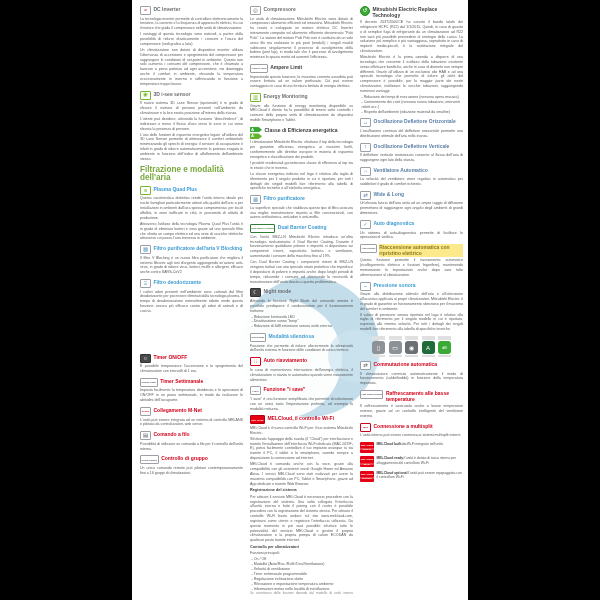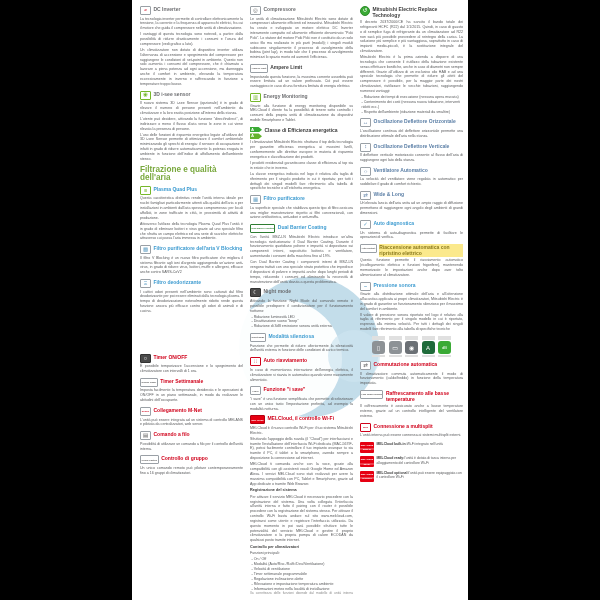--- a/index.html
+++ b/index.html
@@ -84,21 +84,21 @@
               <span class="iglyph">◉</span>
             </div>
             <div class="feature-title" style="color: rgb(109, 110, 113);">3D i-see sensor</div>
           </div>
           <div class="body">
             <p>Il nuovo sistema 3D i-see Sensor (opzionale) è in grado di rilevare il numero di persone presenti nell'ambiente da climatizzare e la loro esatta posizione all'interno della stanza.</p>
             <p>L'utente può decidere, attivando la funzione "direct/indirect", di indirizzare o meno il flusso d'aria verso le zone in cui viene rilevata la presenza di persone.</p>
             <p>L'uso delle funzioni di risparmio energetico legate all'utilizzo del 3D i-see Sensor permette di ottimizzare il comfort ambientale minimizzando gli sprechi di energia: il sensore di occupazione è infatti in grado di ridurre automaticamente la potenza erogata in ambiente in funzione dell'indice di affollamento dell'ambiente stesso.</p>
           </div>
         </div>
-        <div class="section-heading">Filtrazione e qualità dell'aria</div>
+        <div class="section-heading">Filtrazione e modalità dell'aria</div>
         <div class="feature-block">
           <div class="feature-head">
             <div class="icon" style="background: rgb(255, 255, 255); border-color: rgb(118, 184, 42); color: rgb(118, 184, 42);">
               <span class="iglyph">≡</span>
             </div>
             <div class="feature-title" style="color: rgb(61, 155, 208);">Plasma Quad Plus</div>
           </div>
           <div class="body">
             <p>Questa caratteristica distintiva rende l'unità interna ideale per nuclei famigliari particolarmente attenti alla qualità dell'aria o per installazioni in ambienti dall'aria spesso compromessa: per locali affollati, in zone trafficate in città, in prossimità di attività di produzione.</p>
             <p>Attraverso l'utilizzo della tecnologia Plasma Quad Plus l'unità è in grado di eliminare batteri e virus grazie ad uno speciale filtro che sfrutta un campo elettrico ed una serie di scariche elettriche attraverso cui passa l'aria immessa in ambiente.</p>

